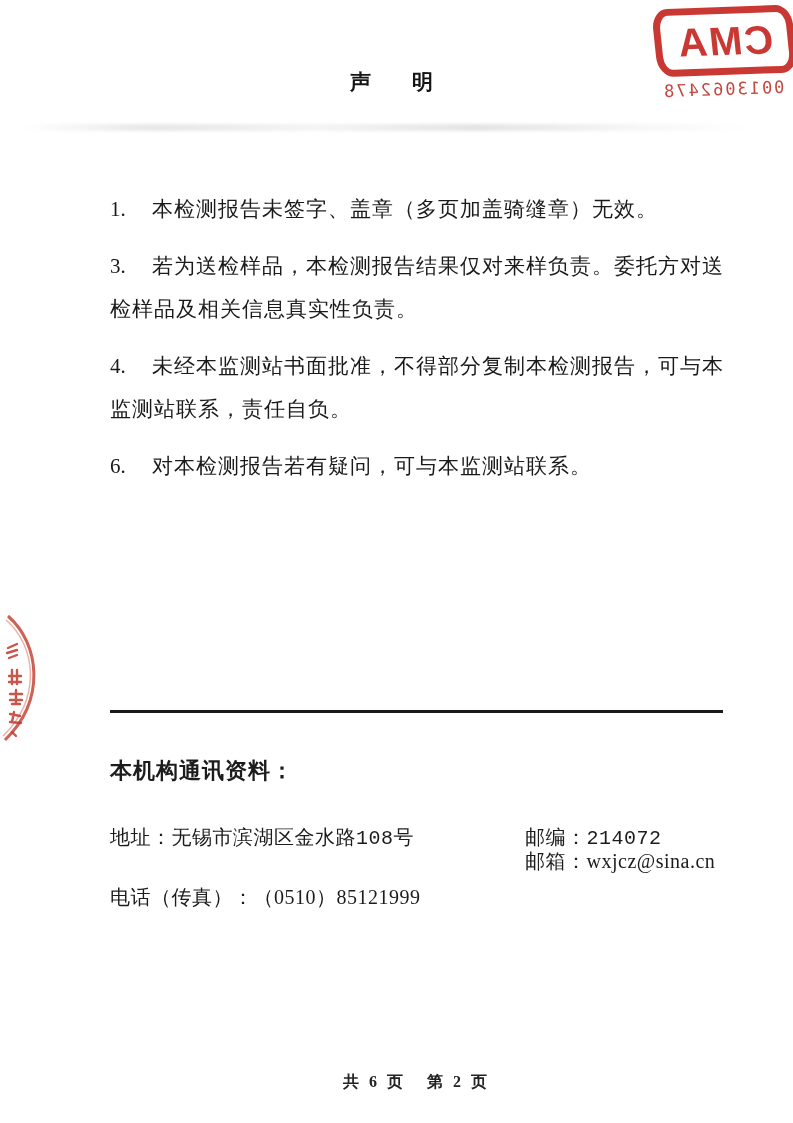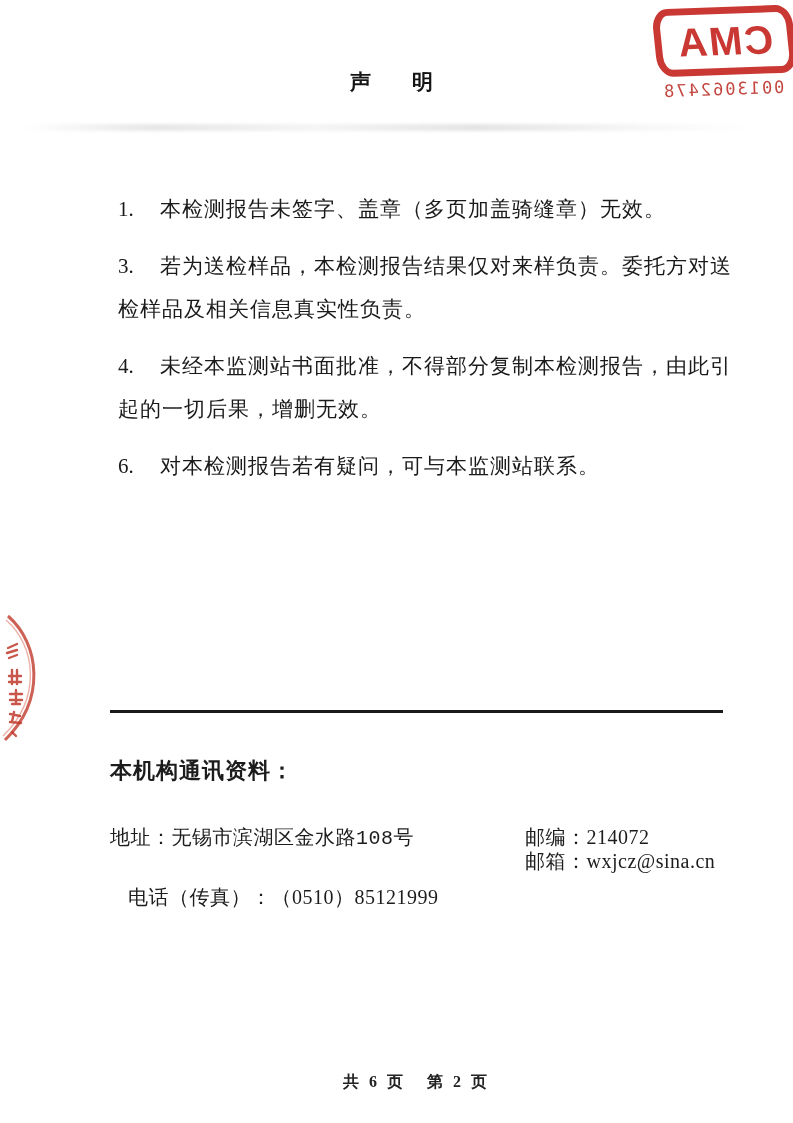--- a/index.html
+++ b/index.html
@@ -79,21 +79,21 @@
 
   
   .notice-list {
     position: absolute;
     top: 188px; left: 110px; width: 622px;
     font-size: 21px;
     letter-spacing: 1px;
     line-height: 43px;
     color: #1a1a1a;
   }
-  .notice-item { margin: 0 0 14px 8px; }
+  .notice-item { margin: 0 0 14px 0; }
   .notice-num {
     display: inline-block;
     width: 42px;
     letter-spacing: 0;
   }
 
   
   .divider {
     position: absolute;
     top: 710px; left: 110px; width: 613px; height: 3px;
@@ -109,22 +109,22 @@
   
   .contact-heading {
     position: absolute;
     top: 756px; left: 110px;
     font-size: 22px;
     letter-spacing: 1px;
     font-weight: bold;
   }
   .contact-line { position: absolute; font-size: 20px; letter-spacing: 0.5px; }
   .addr-line  { top: 824px; left: 110px; font-family: Liberation Mono, monospace; }
-  .post-line  { top: 824px; left: 525px; }
-  .phone-line { top: 884px; left: 128px; }
+  .post-line  { top: 824px; left: 525px; font-family: Liberation Mono, monospace; }
+  .phone-line { top: 884px; left: 110px; }
   .email-line { top: 848px; left: 525px; }
 
   
   .page-footer {
     position: absolute;
     top: 1072px; left: 0; width: 100%;
     text-align: center;
     font-size: 16px;
     font-weight: bold;
     letter-spacing: 3px;
@@ -151,21 +151,21 @@
   <div class="doc-title">声　明</div>
 
   <div class="notice-list">
     <p class="notice-item">
       <span class="notice-num">1.</span><span>本检测报告未签字、盖章（多页加盖骑缝章）无效。</span>
     </p>
     <p class="notice-item">
       <span class="notice-num">3.</span><span>若为送检样品，本检测报告结果仅对来样负责。委托方对送检样品及相关信息真实性负责。</span>
     </p>
     <p class="notice-item">
-      <span class="notice-num">4.</span><span>未经本监测站书面批准，不得部分复制本检测报告，由此引起的一切后果，增删无效。</span>
+      <span class="notice-num">4.</span><span>未经本监测站书面批准，不得部分复制本检测报告，可与本监测站联系，责任自负。</span>
     </p>
     <p class="notice-item">
       <span class="notice-num">6.</span><span>对本检测报告若有疑问，可与本监测站联系。</span>
     </p>
   </div>
 
   <svg class="left-seal" width="50" height="132" viewBox="0 0 50 132" aria-hidden="true">
     <path d="M8,4 C40,32 46,88 5,128" fill="none" stroke="#c0392b" stroke-width="3" opacity="0.8"></path>
     <path d="M6,8 C36,34 42,86 3,124" fill="none" stroke="#d9604e" stroke-width="1.4" opacity="0.5"></path>
     <g stroke="#c0392b" stroke-width="2.4" opacity="0.85" stroke-linecap="round">

